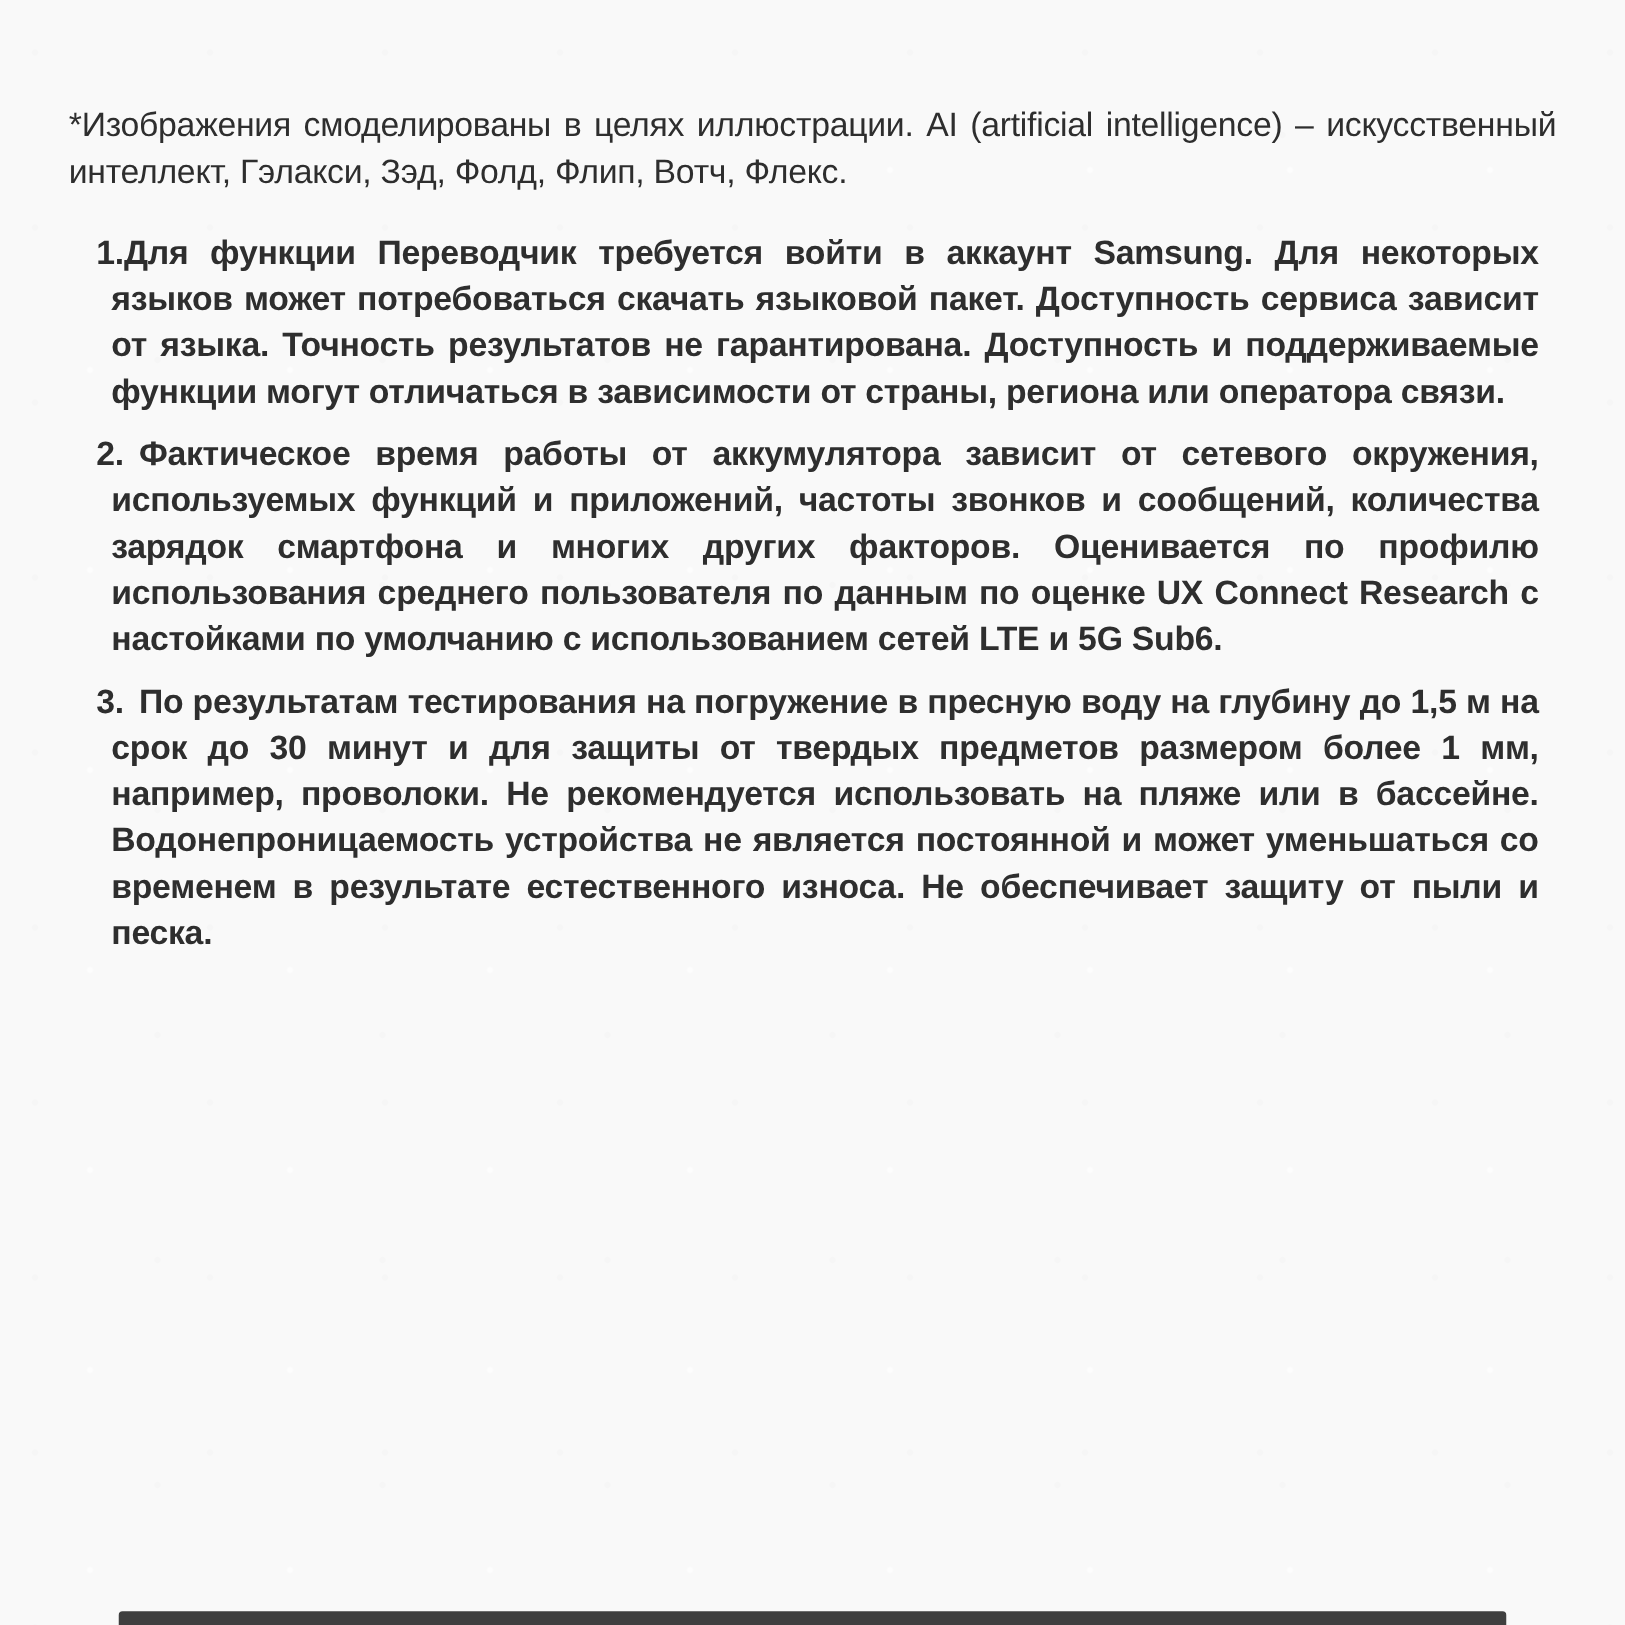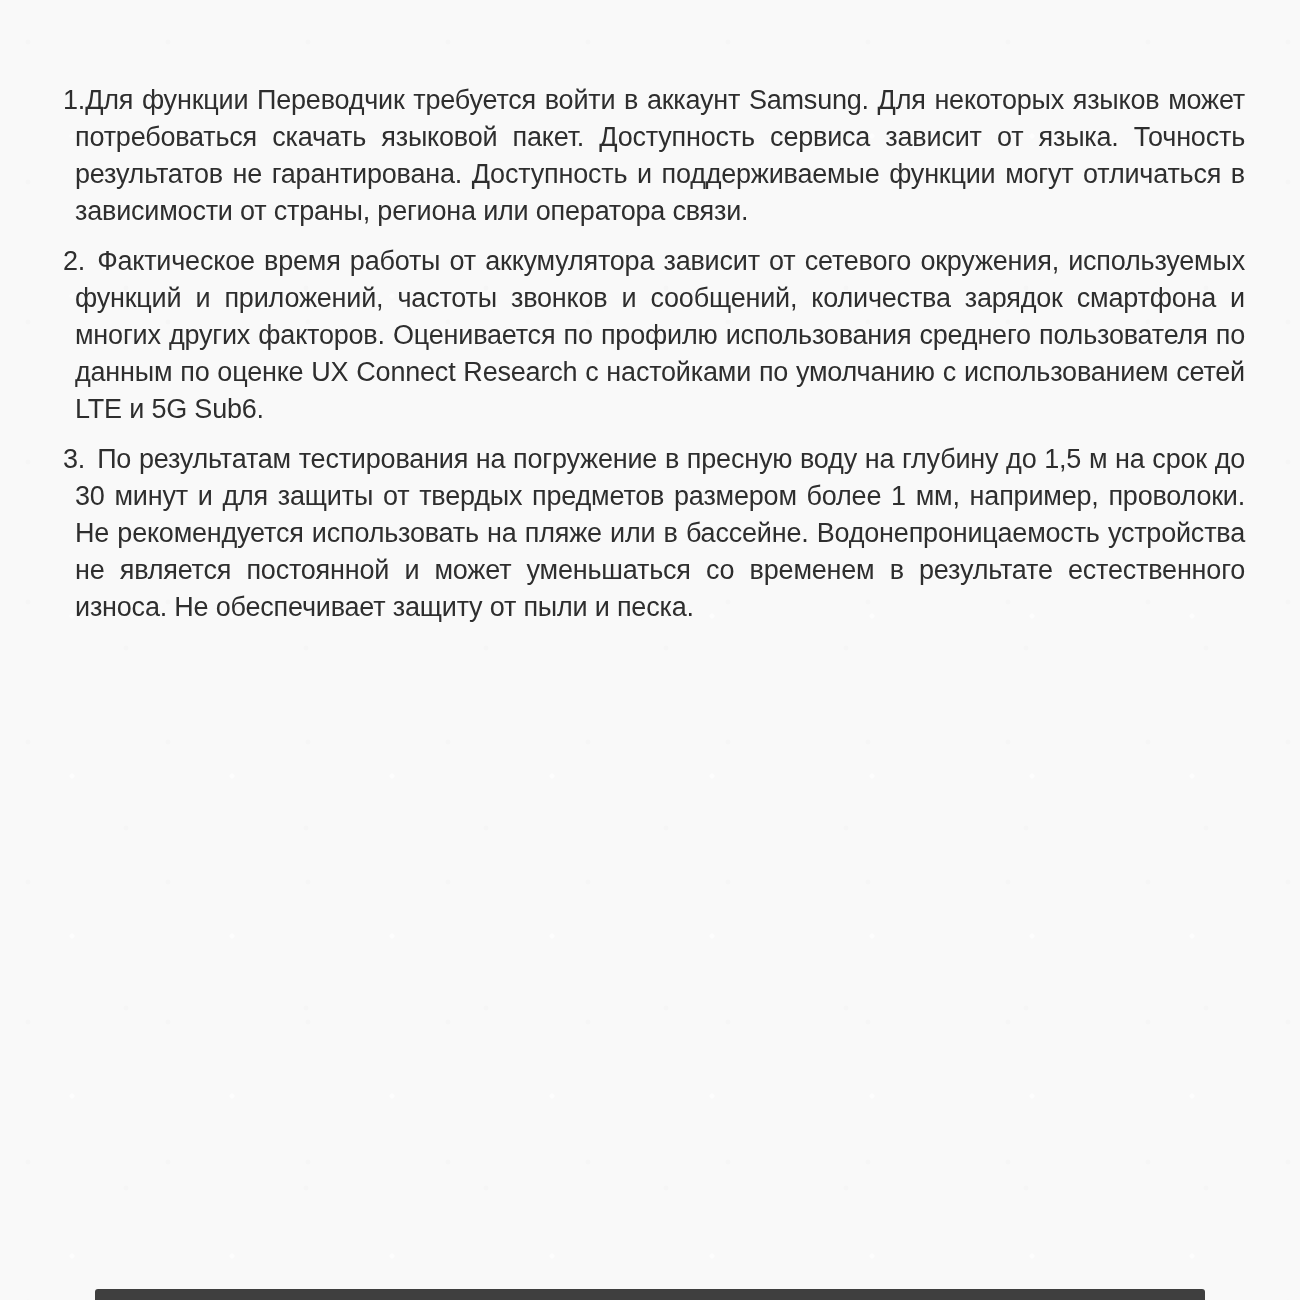--- a/index.html
+++ b/index.html
@@ -31,22 +31,23 @@
 
   .intro {
     margin: 0 0 28px 0;
     font-size: 27px;
     line-height: 37px;
     letter-spacing: -0.2px;
     text-align: justify;
   }
 
   .footnotes {
-    margin: 0;
+    margin: 14px;
     padding: 0;
+    font-weight: bold;
   }
 
   .footnote {
     margin: 0 0 13px 20px;
     text-indent: -12px;           
     font-size: 27px;
     line-height: 37px;
     letter-spacing: -0.2px;
     text-align: justify;
   }
@@ -70,20 +71,21 @@
     bottom: 0;
     height: 11px;
     border-radius: 3px 3px 0 0;
   }
 </style>
 </head>
 <body style="background-color: rgb(249, 249, 249); color: rgb(46, 46, 46);">
 
 <main class="page">
 
+  <p class="intro">*Изображения смоделированы в целях иллюстрации. AI (artificial intelligence) – искусственный интеллект, Гэлакси, Зэд, Фолд, Флип, Вотч, Флекс.</p>
 
   <div class="footnotes">
 
     <p class="footnote">
       <span class="fn-num">1.</span><span class="fn-text">Для функции Переводчик требуется войти в аккаунт Samsung. Для некоторых языков может потребоваться скачать языковой пакет. Доступность сервиса зависит от языка. Точность результатов не гарантирована. Доступность и поддерживаемые функции могут отличаться в зависимости от страны, региона или оператора связи.</span>
     </p>
 
     <p class="footnote">
       <span class="fn-num">2.</span><span class="fn-text">Фактическое время работы от аккумулятора зависит от сетевого окружения, используемых функций и приложений, частоты звонков и сообщений, количества зарядок смартфона и многих других факторов. Оценивается по профилю использования среднего пользователя по данным по оценке UX Connect Research с настойками по умолчанию с использованием сетей LTE и 5G Sub6.</span>
     </p>

